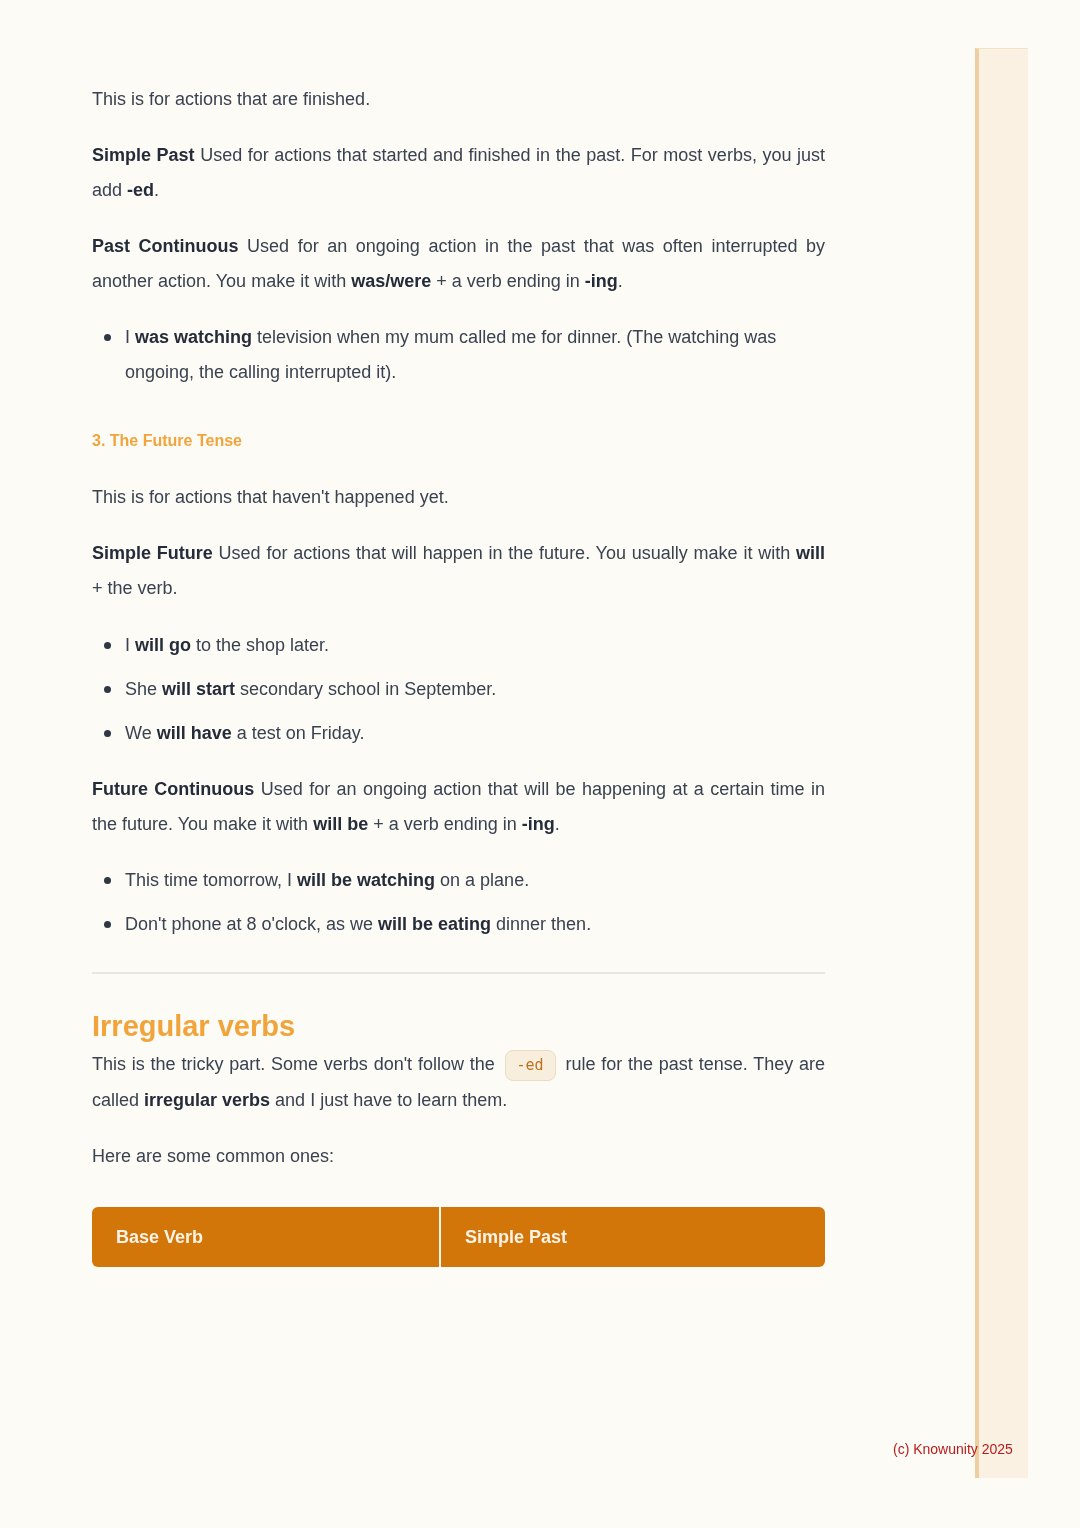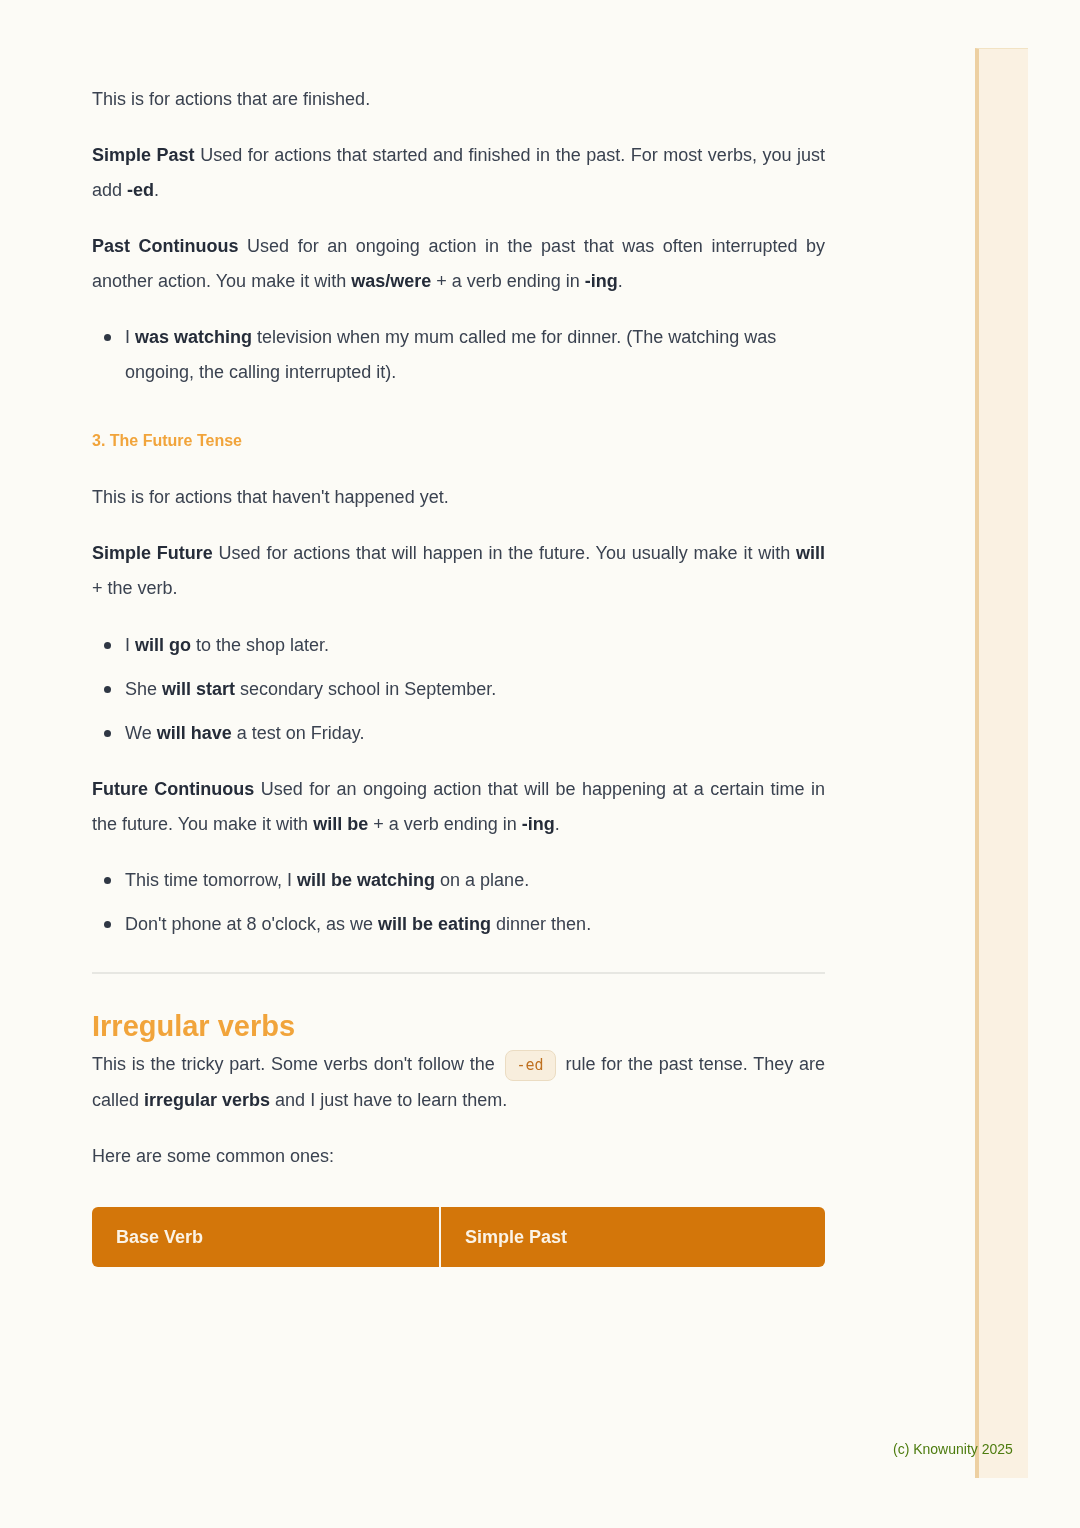--- a/index.html
+++ b/index.html
@@ -58,21 +58,21 @@
   .vtable .c2 { flex:1; }
 
   .side-strip {
     position:absolute; left:975px; top:48px; width:53px; height:1430px;
     background:#FAF1E2; border-left:4px solid #EDD0A2;
     border-top:1px solid #F2E3C4;
     box-sizing:border-box; z-index:1;
   }
   .watermark {
     position:absolute; left:893px; top:1440px;
-    font-size:14px; line-height:18px; color:#4d7c0f; z-index:2;
+    font-size:14px; line-height:18px; color:#b91c1c; z-index:2;
     white-space:nowrap;
   }
 </style>
 </head>
 <body>
 
 <div class="main">
 
   <p><span>This is for actions that are finished.</span></p>
 

